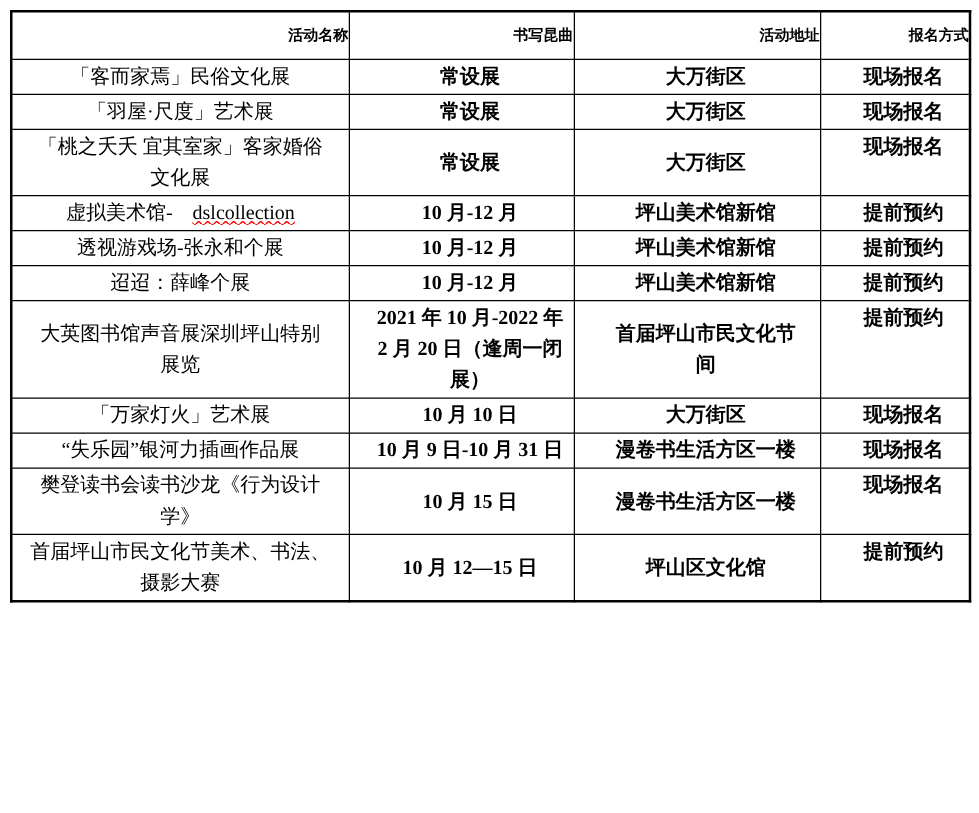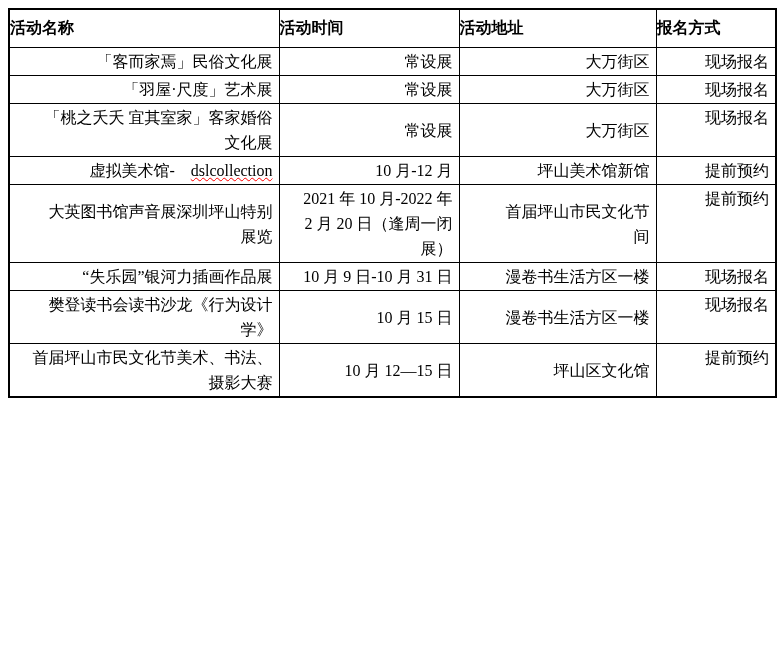--- a/index.html
+++ b/index.html
@@ -24,35 +24,36 @@
   table.activities, table.activities th, table.activities td {
     border: 1px solid #000000;
   }
   table.activities {
     border-width: 2px;
   }
   th {
     height: 37px;
     font-family: Liberation Serif, serif;
     font-weight: bold;
-    font-size: 16px;
-    text-align: left;
+    font-size: 12px;
+    text-align: right;
     vertical-align: middle;
     padding: 0;
   }
   td {
     padding: 1px 6px 1px 6px;
     line-height: 25px;
     vertical-align: middle;
-    text-align: right;
+    text-align: center;
     white-space: pre-wrap;
     overflow-wrap: break-word;
   }
   td.col-time, td.col-address, td.col-reg {
     padding-left: 20px;
+    font-weight: bold;
   }
   td.col-reg {
     vertical-align: top;
   }
   .wavy {
     text-decoration-line: underline;
     text-decoration-style: wavy;
     text-decoration-color: #ff0000;
     text-decoration-thickness: 1px;
     text-decoration-skip-ink: none;
@@ -66,21 +67,21 @@
   <table class="activities">
     <colgroup>
       <col style="width:270px">
       <col style="width:180px">
       <col style="width:197px">
       <col style="width:120px">
     </colgroup>
     <thead>
       <tr id="header-row">
           <th>活动名称</th>
-          <th>活动时间</th>
+          <th>书写昆曲</th>
           <th>活动地址</th>
           <th>报名方式</th>
         </tr>
     </thead>
     <tbody id="table-body">
         <tr>
           <td class="col-name">「客而家焉」民俗文化展</td>
           <td class="col-time">常设展</td>
           <td class="col-address">大万街区</td>
           <td class="col-reg">现场报名</td>
@@ -98,28 +99,46 @@
           <td class="col-address">大万街区</td>
           <td class="col-reg">现场报名</td>
         </tr>
         <tr>
           <td class="col-name">虚拟美术馆-<span class="wavy">dslcollection</span></td>
           <td class="col-time">10 月-12 月</td>
           <td class="col-address">坪山美术馆新馆</td>
           <td class="col-reg">提前预约</td>
         </tr>
         <tr>
+          <td class="col-name">透视游戏场-张永和个展</td>
+          <td class="col-time">10 月-12 月</td>
+          <td class="col-address">坪山美术馆新馆</td>
+          <td class="col-reg">提前预约</td>
+        </tr>
+        <tr>
+          <td class="col-name">迢迢：薛峰个展</td>
+          <td class="col-time">10 月-12 月</td>
+          <td class="col-address">坪山美术馆新馆</td>
+          <td class="col-reg">提前预约</td>
+        </tr>
+        <tr>
           <td class="col-name">大英图书馆声音展深圳坪山特别
 展览</td>
           <td class="col-time">2021 年 10 月-2022 年
 2 月 20 日（逢周一闭
 展）</td>
           <td class="col-address">首届坪山市民文化节
 间</td>
           <td class="col-reg">提前预约</td>
+        </tr>
+        <tr>
+          <td class="col-name">「万家灯火」艺术展</td>
+          <td class="col-time">10 月 10 日</td>
+          <td class="col-address">大万街区</td>
+          <td class="col-reg">现场报名</td>
         </tr>
         <tr>
           <td class="col-name">“失乐园”银河力插画作品展</td>
           <td class="col-time">10 月 9 日-10 月 31 日</td>
           <td class="col-address">漫卷书生活方区一楼</td>
           <td class="col-reg">现场报名</td>
         </tr>
         <tr>
           <td class="col-name">樊登读书会读书沙龙《行为设计
 学》</td>

